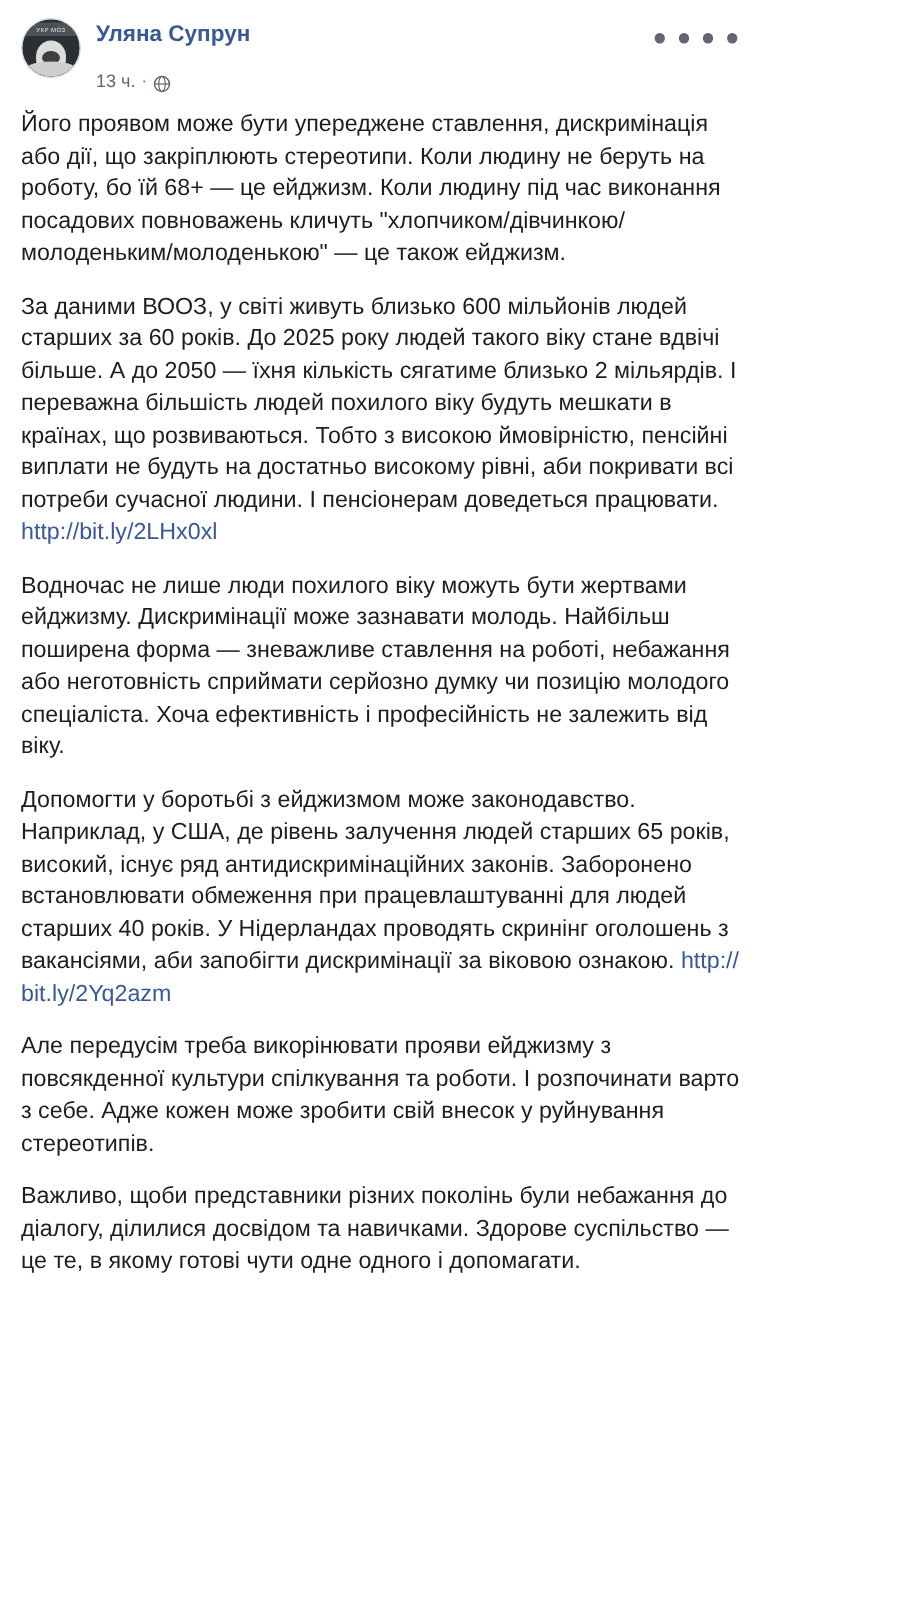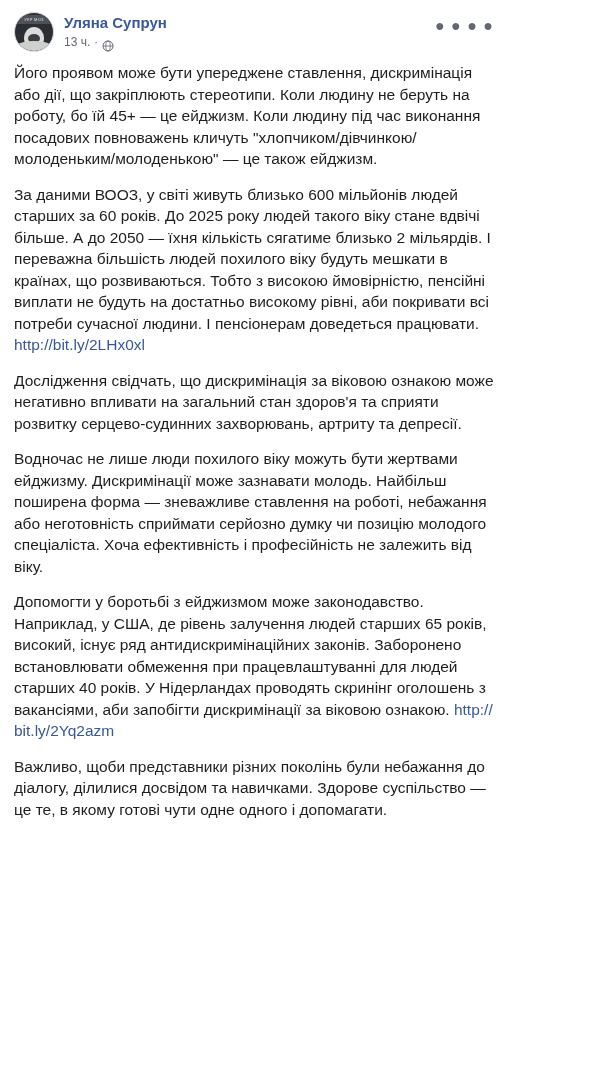--- a/index.html
+++ b/index.html
@@ -94,23 +94,23 @@
     font-size: 15px;
     font-weight: bold;
     color: #385898;
     line-height: 19px;
     cursor: pointer;
   }
   .meta {
     font-size: 12px;
     color: #616770;
     line-height: 16px;
-    margin-top: 2px;
+    margin-top: 14px;
     display: flex;
-    align-items: flex-end;
+    align-items: center;
   }
   .meta .dot {
     margin: 0 4px;
     font-size: 11px;
   }
   .globe-icon {
     display: inline-block;
     width: 12px;
     height: 12px;
     position: relative;
@@ -174,21 +174,21 @@
             <line x1="1" y1="6" x2="11" y2="6" stroke="#616770" stroke-width="0.8"></line>
           </svg>
         </span>
       </div>
     </div>
 
     <div class="menu-dots">● ● ● ●</div>
   </div>
 
   <div class="post-body">
-    <p>Його проявом може бути упереджене ставлення, дискримінація або дії, що закріплюють стереотипи. Коли людину не беруть на роботу, бо їй 45+ — це ейджизм. Коли людину під час виконання посадових повноважень кличуть "хлопчиком/дівчинкою/молоденьким/молоденькою" — це також ейджизм.</p>
+    <p>Його проявом може бути упереджене ставлення, дискримінація або дії, що закріплюють стереотипи. Коли людину не беруть на роботу, бо їй 68+ — це ейджизм. Коли людину під час виконання посадових повноважень кличуть "хлопчиком/дівчинкою/молоденьким/молоденькою" — це також ейджизм.</p>
     <p><span>За даними ВООЗ, у світі живуть близько 600 мільйонів людей старших за 60 років. До 2025 року людей такого віку стане вдвічі більше. А до 2050 — їхня кількість сягатиме близько 2 мільярдів. І переважна більшість людей похилого віку будуть мешкати в країнах, що розвиваються. Тобто з високою ймовірністю, пенсійні виплати не будуть на достатньо високому рівні, аби покривати всі потреби сучасної людини. І пенсіонерам доведеться працювати.</span><br><a class="link" href="#">http://bit.ly/2LHx0xl</a></p>
-    <p>Дослідження свідчать, що дискримінація за віковою ознакою може негативно впливати на загальний стан здоров'я та сприяти розвитку серцево-судинних захворювань, артриту та депресії.</p>
     <p>Водночас не лише люди похилого віку можуть бути жертвами ейджизму. Дискримінації може зазнавати молодь. Найбільш поширена форма — зневажливе ставлення на роботі, небажання або неготовність сприймати серйозно думку чи позицію молодого спеціаліста. Хоча ефективність і професійність не залежить від віку.</p>
     <p><span>Допомогти у боротьбі з ейджизмом може законодавство. Наприклад, у США, де рівень залучення людей старших 65 років, високий, існує ряд антидискримінаційних законів. Заборонено встановлювати обмеження при працевлаштуванні для людей старших 40 років. У Нідерландах проводять скринінг оголошень з вакансіями, аби запобігти дискримінації за віковою ознакою.</span> <a class="link" href="#">http://bit.ly/2Yq2azm</a></p>
+    <p>Але передусім треба викорінювати прояви ейджизму з повсякденної культури спілкування та роботи. І розпочинати варто з себе. Адже кожен може зробити свій внесок у руйнування стереотипів.</p>
     <p>Важливо, щоби представники різних поколінь були небажання до діалогу, ділилися досвідом та навичками. Здорове суспільство — це те, в якому готові чути одне одного і допомагати.</p>
   </div>
 
 </div>
 
 </body></html>

